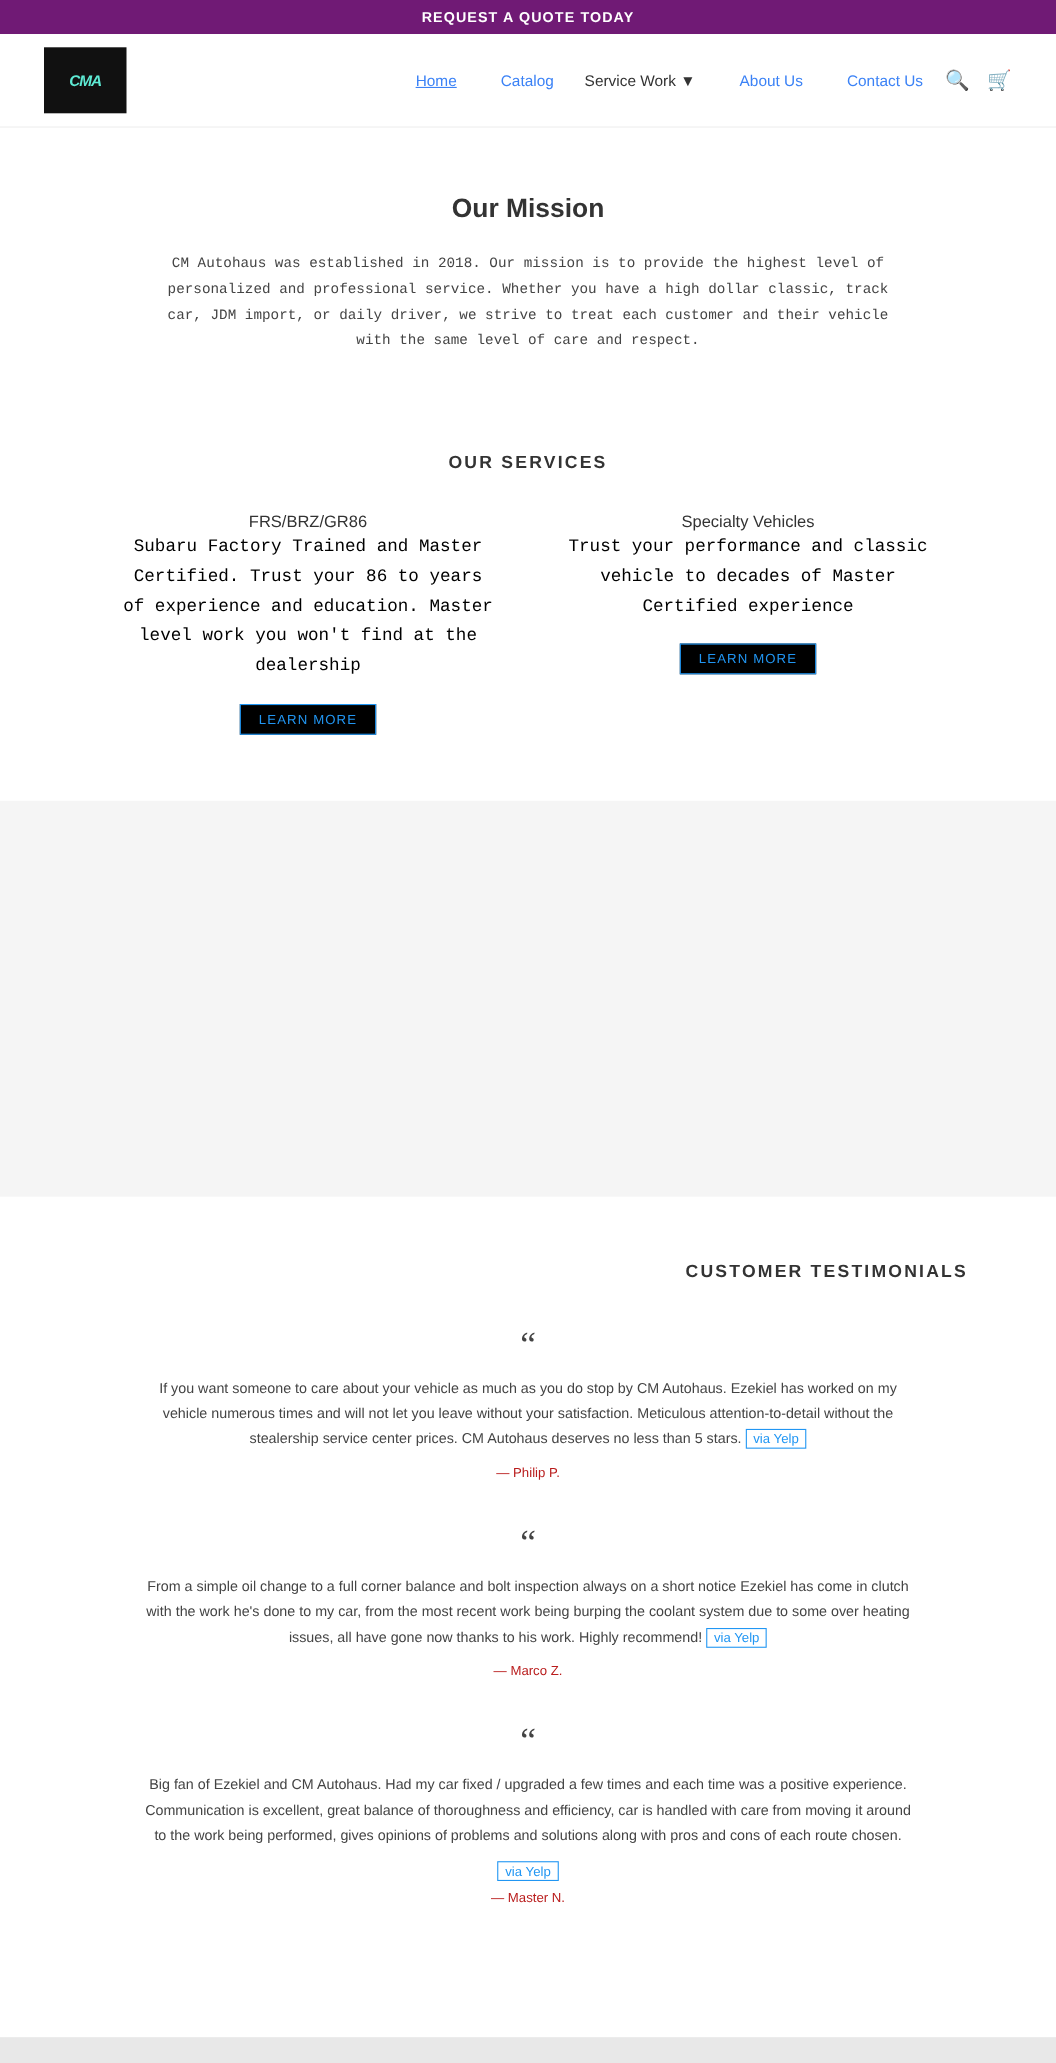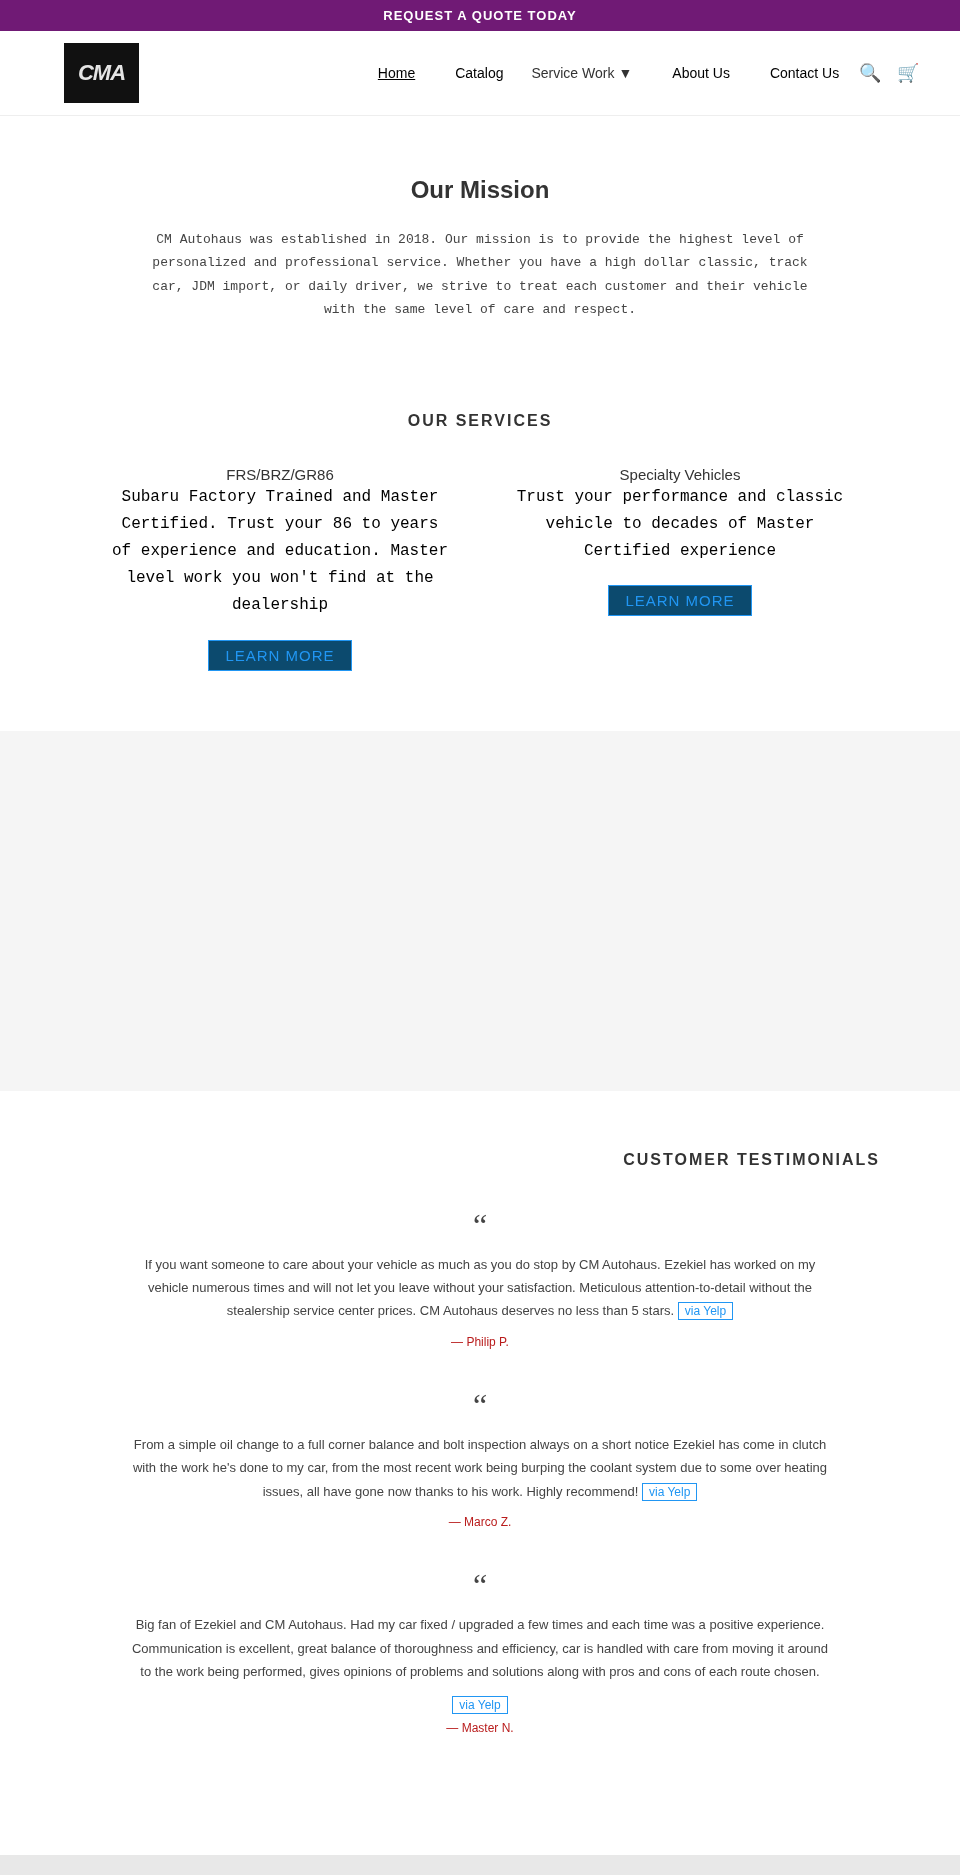--- a/index.html
+++ b/index.html
@@ -19,43 +19,42 @@
     
     .navbar {
       display: flex;
       align-items: center;
       padding: 12px 40px;
       border-bottom: 1px solid #eee;
       background: #fff;
     }
     .logo-box {
       background: #111;
-      color: #e5e5e5;
-      font-weight: bold;
-      font-size: 22px;
+      color: #5eead4;
+      font-weight: bold;
+      font-size: 14px;
       width: 75px;
       height: 60px;
       display: flex;
       align-items: center;
       justify-content: center;
       font-style: italic;
       letter-spacing: -1px;
       flex-shrink: 0;
-      margin-left: 24px;
     }
     .nav-links {
       display: flex;
       align-items: center;
       gap: 28px;
       margin-left: auto;
       font-size: 14px;
     }
     .nav-links a {
       text-decoration: none;
-      color: #000000;
+      color: #3b82f6;
       padding-left: 12px;
     }
     .nav-links a.active {
       text-decoration: underline;
     }
     .nav-service {
       display: flex;
       align-items: center;
       gap: 4px;
       cursor: pointer;
@@ -126,25 +125,25 @@
       font-size: 16px;
       line-height: 1.7;
       color: #000000;
       margin-bottom: 20px;
     }
     .learn-more-btn {
       display: inline-block;
       border: 1px solid #2196F3;
       color: #2196F3;
       padding: 6px 16px;
-      font-size: 15px;
+      font-size: 12px;
       letter-spacing: 1px;
       text-transform: uppercase;
       cursor: pointer;
-      background: #0c4a6e;
+      background: #000000;
       text-decoration: none;
     }
 
     
     .gray-spacer {
       background: #f5f5f5;
       height: 360px;
     }
 
     

